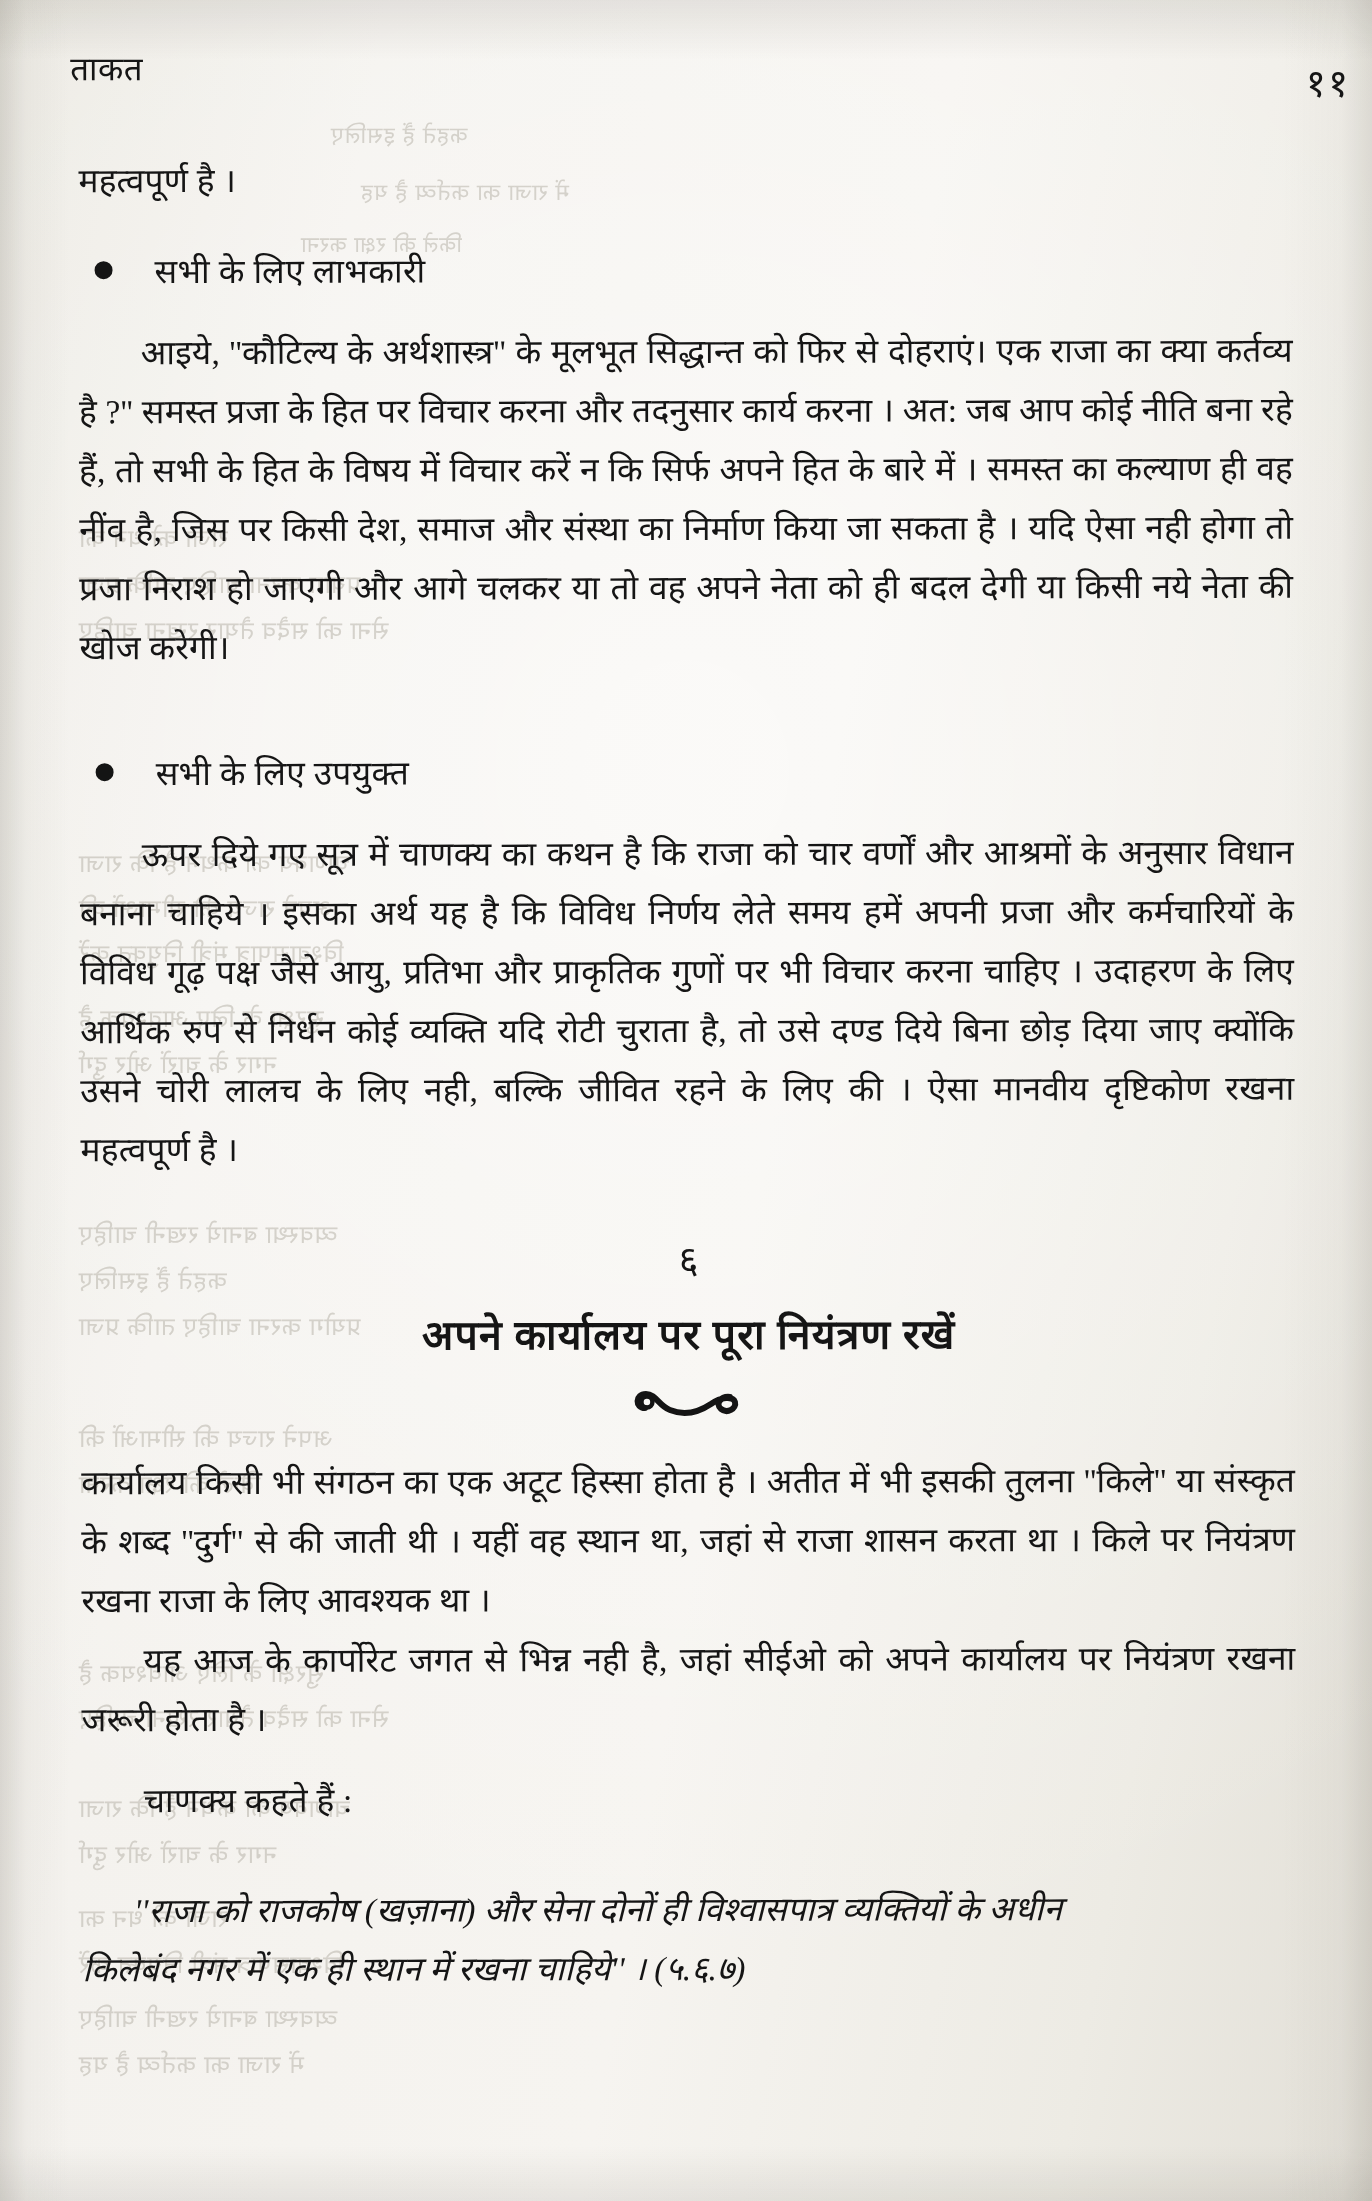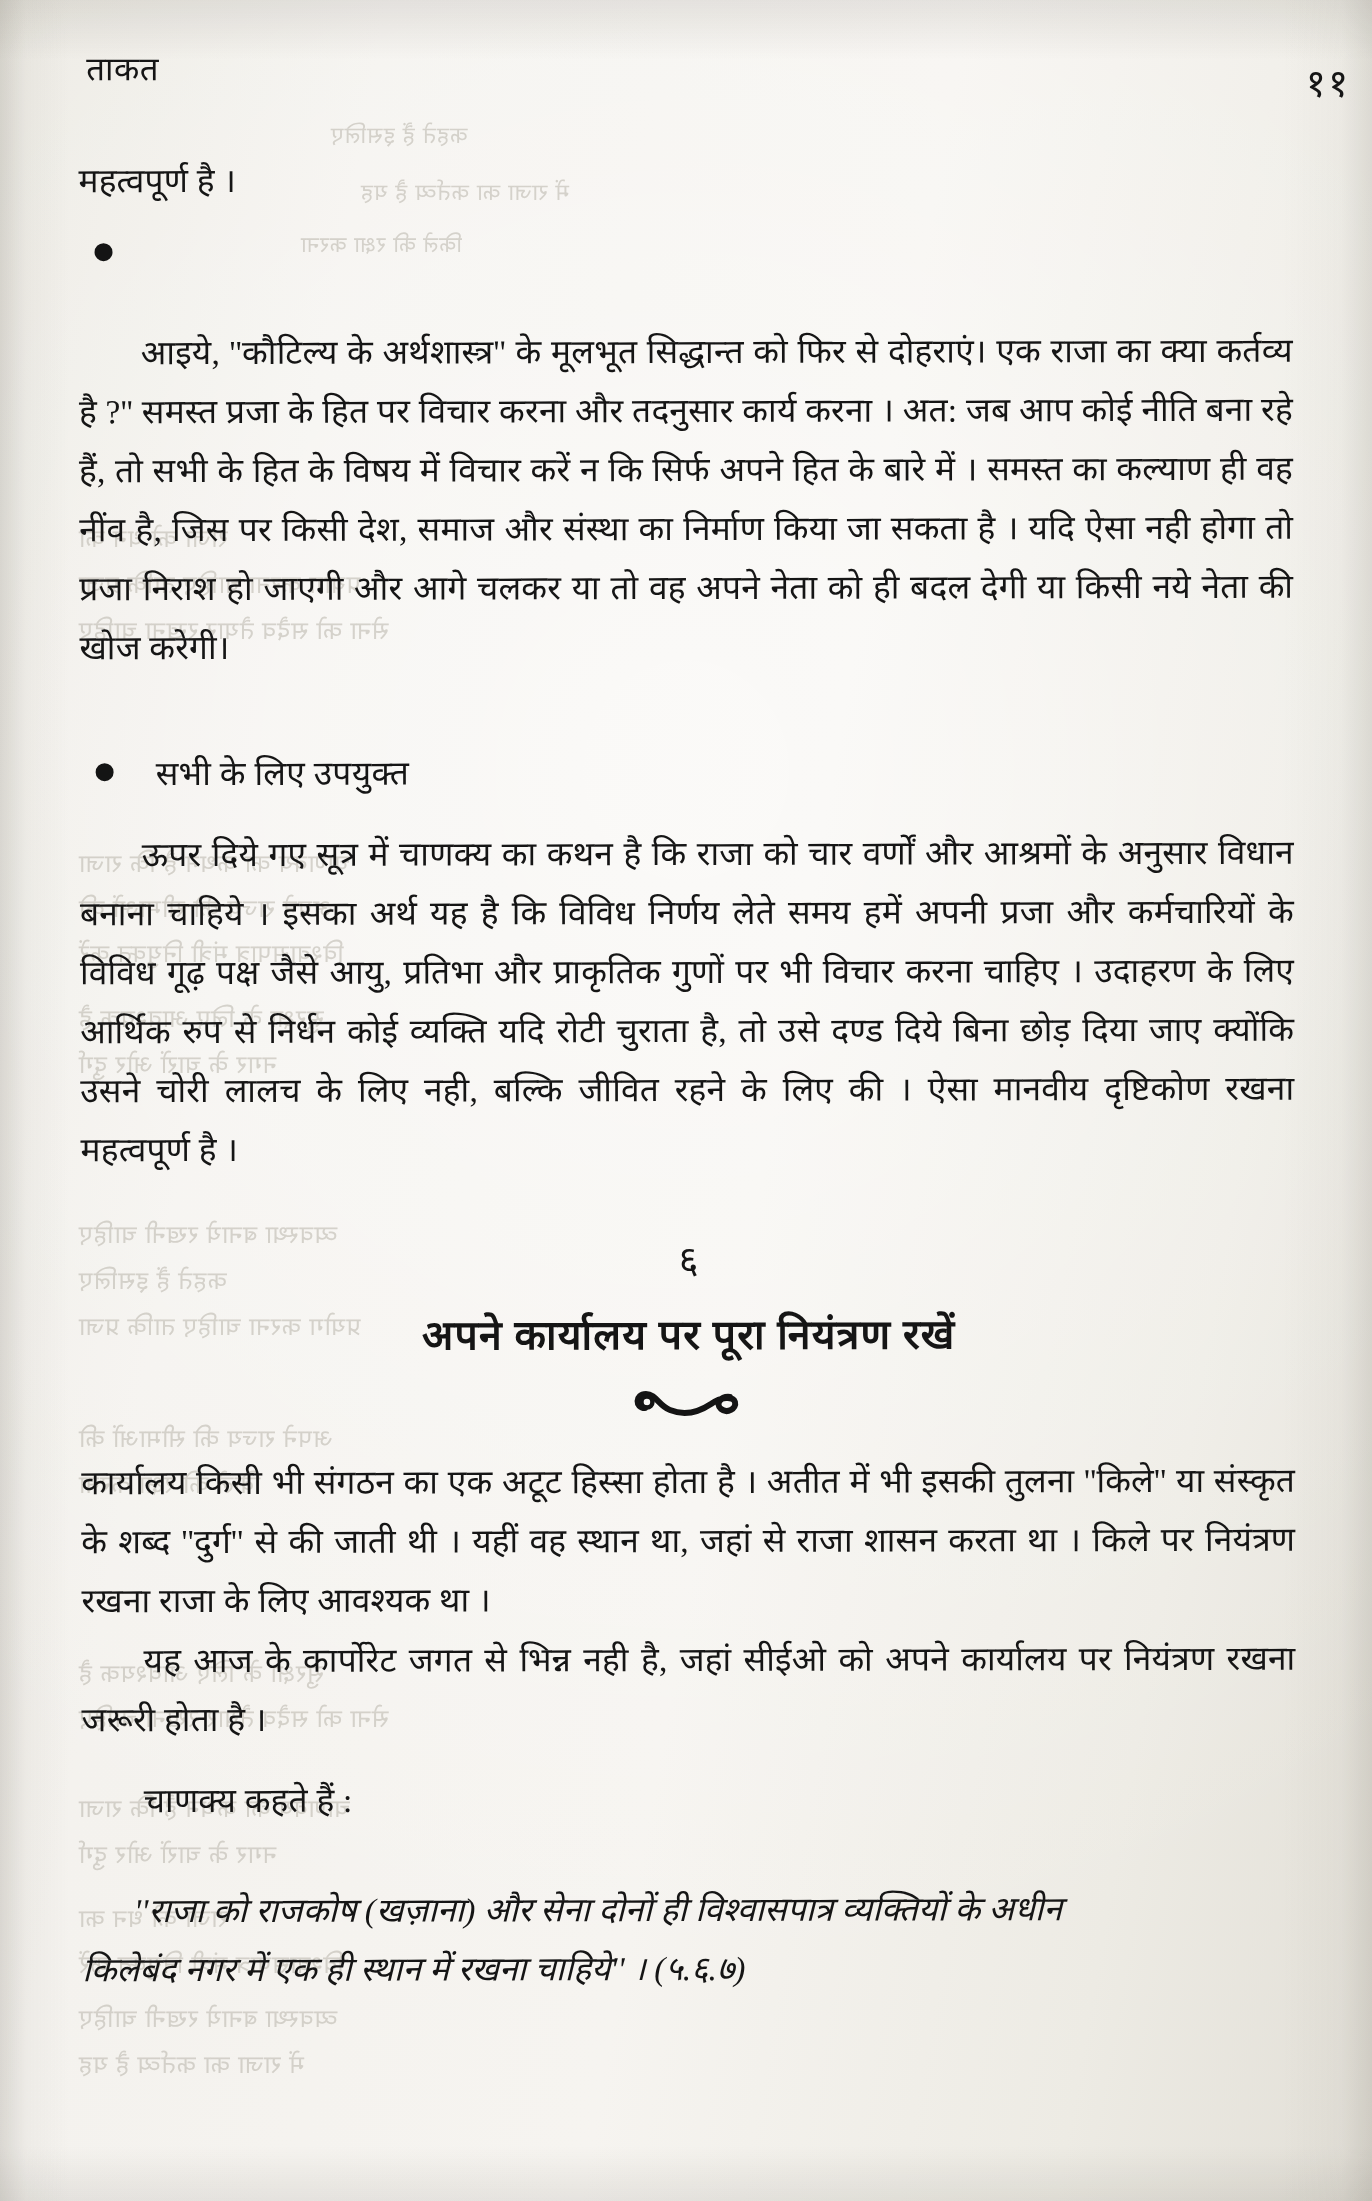--- a/index.html
+++ b/index.html
@@ -63,21 +63,21 @@
     white-space: nowrap;
     transform: scaleX(-1);
     filter: blur(0.7px);
     pointer-events: none;
     user-select: none;
   }
 
   
   .running-head {
     position: absolute;
-    left: 86px;
+    left: 70px;
     top: 44px;
     font-size: 33px;
     letter-spacing: 0.5px;
     text-align: center;
   }
   .folio {
     position: absolute;
     right: 22px;
     top: 56px;
     font-size: 39px;
@@ -197,20 +197,21 @@
 
   <div class="content typeblock">
 
     <div class="running-head">ताकत</div>
     <div class="folio">११</div>
 
     <div class="para noindent" style="top:150px;">महत्वपूर्ण है ।</div>
 
     <div class="bullet-row" style="top:246px;">
       <span class="bullet-dot"></span>
+      <span class="bullet-text">सभी के लिए लाभकारी</span>
     </div>
 
     <div class="para indent" style="top:322px;">आइये, ''कौटिल्य के अर्थशास्त्र'' के मूलभूत सिद्धान्त को फिर से दोहराएं। एक राजा का क्या कर्तव्य है ?'' समस्त प्रजा के हित पर विचार करना और तदनुसार कार्य करना । अत: जब आप कोई नीति बना रहे हैं, तो सभी के हित के विषय में विचार करें न कि सिर्फ अपने हित के बारे में । समस्त का कल्याण ही वह नींव है, जिस पर किसी देश, समाज और संस्था का निर्माण किया जा सकता है । यदि ऐसा नही होगा तो प्रजा निराश हो जाएगी और आगे चलकर या तो वह अपने नेता को ही बदल देगी या किसी नये नेता की खोज करेगी।</div>
 
     <div class="bullet-row" style="top:748px;">
       <span class="bullet-dot"></span>
       <span class="bullet-text">सभी के लिए उपयुक्त</span>
     </div>
 
     <div class="para indent" style="top:824px;">ऊपर दिये गए सूत्र में चाणक्य का कथन है कि राजा को चार वर्णों और आश्रमों के अनुसार विधान बनाना चाहिये । इसका अर्थ यह है कि विविध निर्णय लेते समय हमें अपनी प्रजा और कर्मचारियों के विविध गूढ़ पक्ष जैसे आयु, प्रतिभा और प्राकृतिक गुणों पर भी विचार करना चाहिए । उदाहरण के लिए आर्थिक रुप से निर्धन कोई व्यक्ति यदि रोटी चुराता है, तो उसे दण्ड दिये बिना छोड़ दिया जाए क्योंकि उसने चोरी लालच के लिए नही, बल्कि जीवित रहने के लिए की । ऐसा मानवीय दृष्टिकोण रखना महत्वपूर्ण है ।</div>

